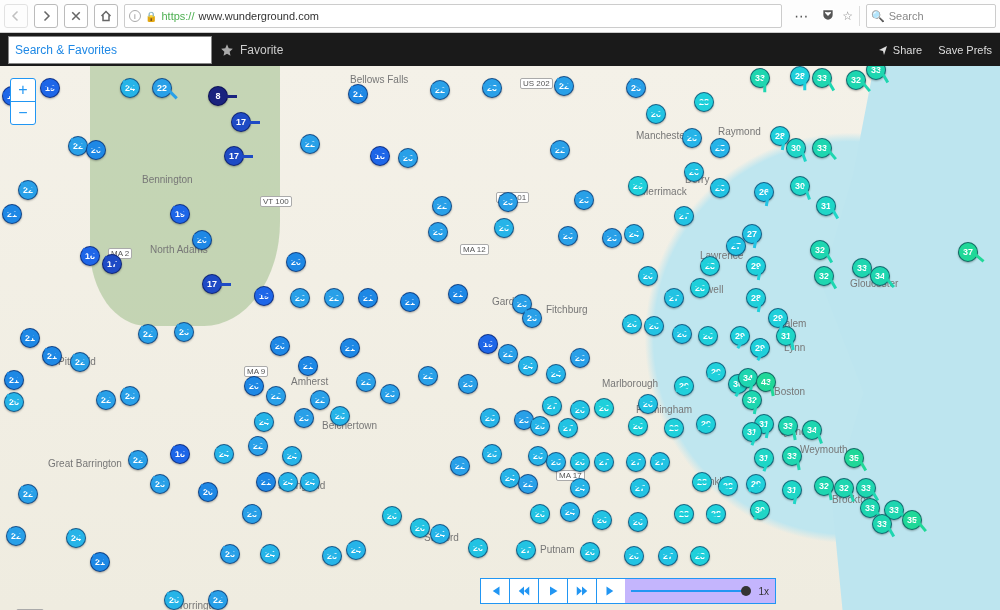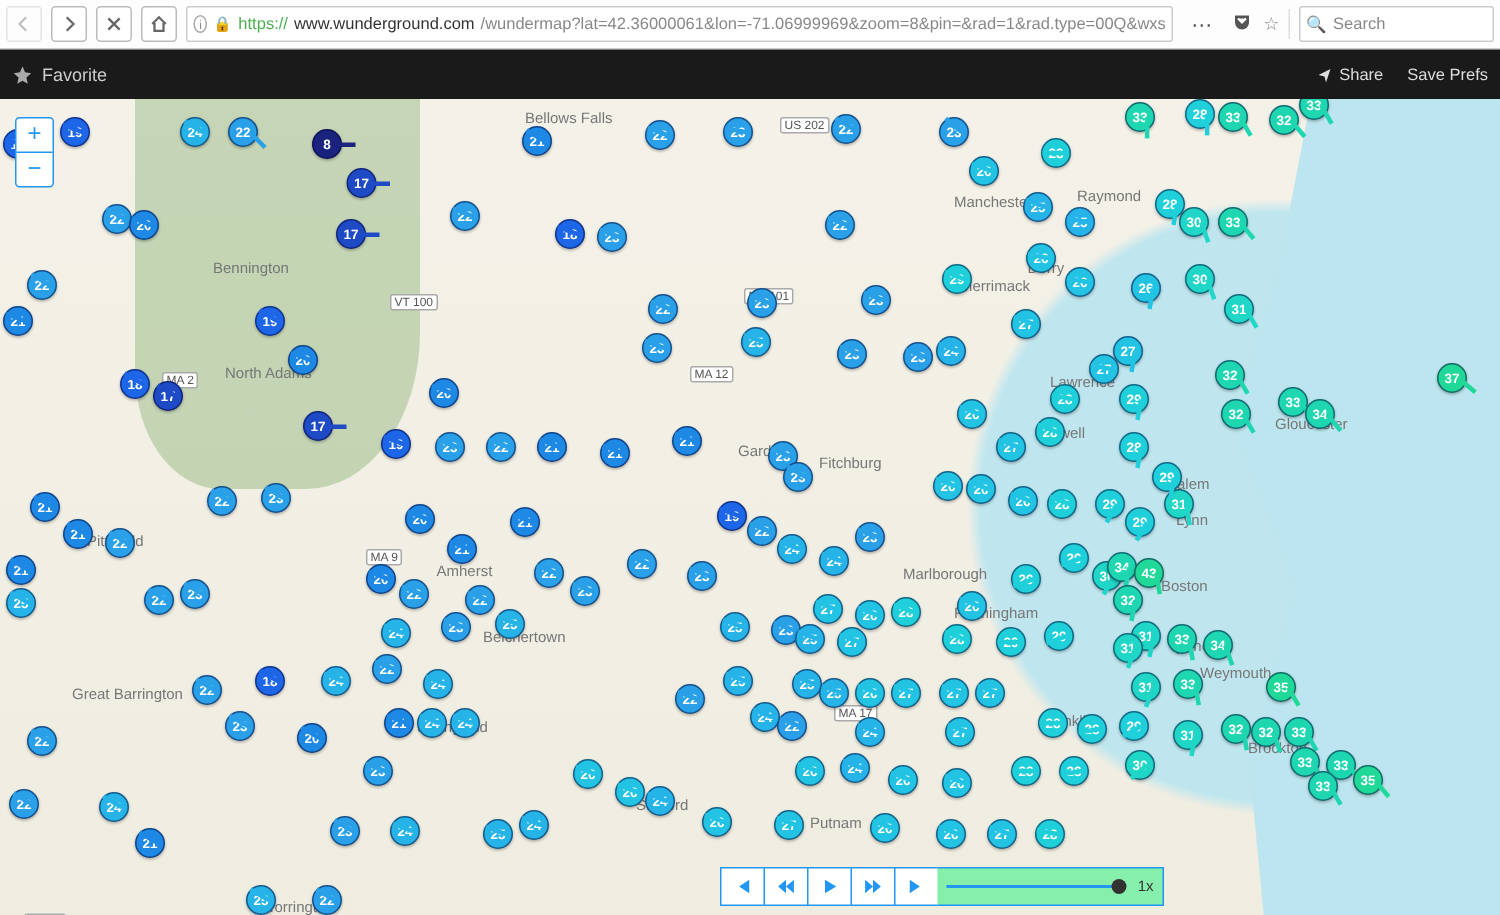--- a/index.html
+++ b/index.html
@@ -44,21 +44,21 @@
 
 .station{position:absolute;transform:translate(-50%,-50%);z-index:10}
 .pin{width:18px;height:18px;border-radius:50%;border:1.5px solid rgba(0,0,50,.5);display:flex;align-items:center;justify-content:center;font-size:9px;font-weight:bold;color:#fff;box-shadow:0 1px 2px rgba(0,0,0,.3);cursor:pointer;position:relative}
 .tail{position:absolute;width:14px;height:2.5px;background:currentColor;left:14px;top:8px;transform-origin:0 50%}
 
 .time-bar{position:absolute;left:480px;bottom:6px;display:flex;align-items:center;gap:0;z-index:60}
 .time-tip{position:absolute;left:480px;bottom:36px;background:rgba(40,40,40,.92);color:#eee;font-size:10px;padding:4px 8px;border-radius:2px;white-space:nowrap;z-index:60}
 .tbtn{width:28px;height:24px;background:#fff;border:1px solid #2196f3;border-right:none;display:flex;align-items:center;justify-content:center;cursor:pointer}
 .tbtn:last-of-type{border-right:1px solid #2196f3}
 .tbtn svg{width:12px;height:12px;fill:#2196f3}
-.slider{width:150px;height:24px;border:1px solid #2196f3;border-left:none;background:#86efac;position:relative;display:flex;align-items:center}
+.slider{width:150px;height:24px;border:1px solid #2196f3;border-left:none;background:#c4b5fd;position:relative;display:flex;align-items:center}
 .slider .track{position:absolute;left:6px;right:28px;top:11px;height:2px;background:#2196f3}
 .slider .knob{position:absolute;width:10px;height:10px;border-radius:50%;background:#333;top:7px;right:24px}
 .slider .speed{position:absolute;right:6px;font-size:10px;color:#333}
 </style>
 </head>
 <body>
 
 <div class="browser-bar">
   <div class="nav-btn disabled">
       <svg viewBox="0 0 16 16">
@@ -78,37 +78,39 @@
   <div class="nav-btn">
       <svg viewBox="0 0 16 16">
         <path d="M2 8l6-6 6 6M4 7v7h8V7"></path>
       </svg>
     </div>
   <div class="url-bar">
     <span style="border:1px solid #aaa;border-radius:50%;width:10px;height:10px;display:inline-flex;align-items:center;justify-content:center;font-size:8px;color:#888">i</span>
     <span class="lock">🔒</span>
     <span class="secure">https://</span>
       <span class="host">www.wunderground.com</span>
-      <span class="path">/wundermap?lat=42.36000061&amp;lon=-71.06999969&amp;zoom=8&amp;pin=&amp;rad=1&amp;rad.type=00Q&amp;wxs</span>
   </div>
   <span class="more-dots">⋯</span>
   <span style="cursor:pointer">
     <svg class="pocket" viewBox="0 0 24 24">
         <path fill="#555" d="M4 4h16v8a8 8 0 0 1-16 0V4zm4 4 4 4 4-4" stroke="#fff" stroke-width="2"></path>
       </svg>
   </span>
   <icon style="cursor:pointer;color:#888">☆</icon>
   <div style="width:1px;height:20px;background:#ddd"></div>
   <div class="search-box">
     <span>🔍</span>
     <span>Search</span>
   </div>
 </div>
 
 <div class="app-bar">
+  <div class="search-fav">
+    <span>Search &amp; Favorites</span>
+  </div>
   <div class="fav-star">
     <svg viewBox="0 0 24 24">
         <path d="M12 2l2.9 6.9L22 10l-5.5 4.8L18 22l-6-3.5L6 22l1.5-7.2L2 10l7.1-1.1z"></path>
       </svg>
     <span>Favorite</span>
   </div>
   <div class="app-right">
     <div class="share">
       <svg viewBox="0 0 24 24">
           <path d="M4 12l16-8-6 18-2-8z"></path>

